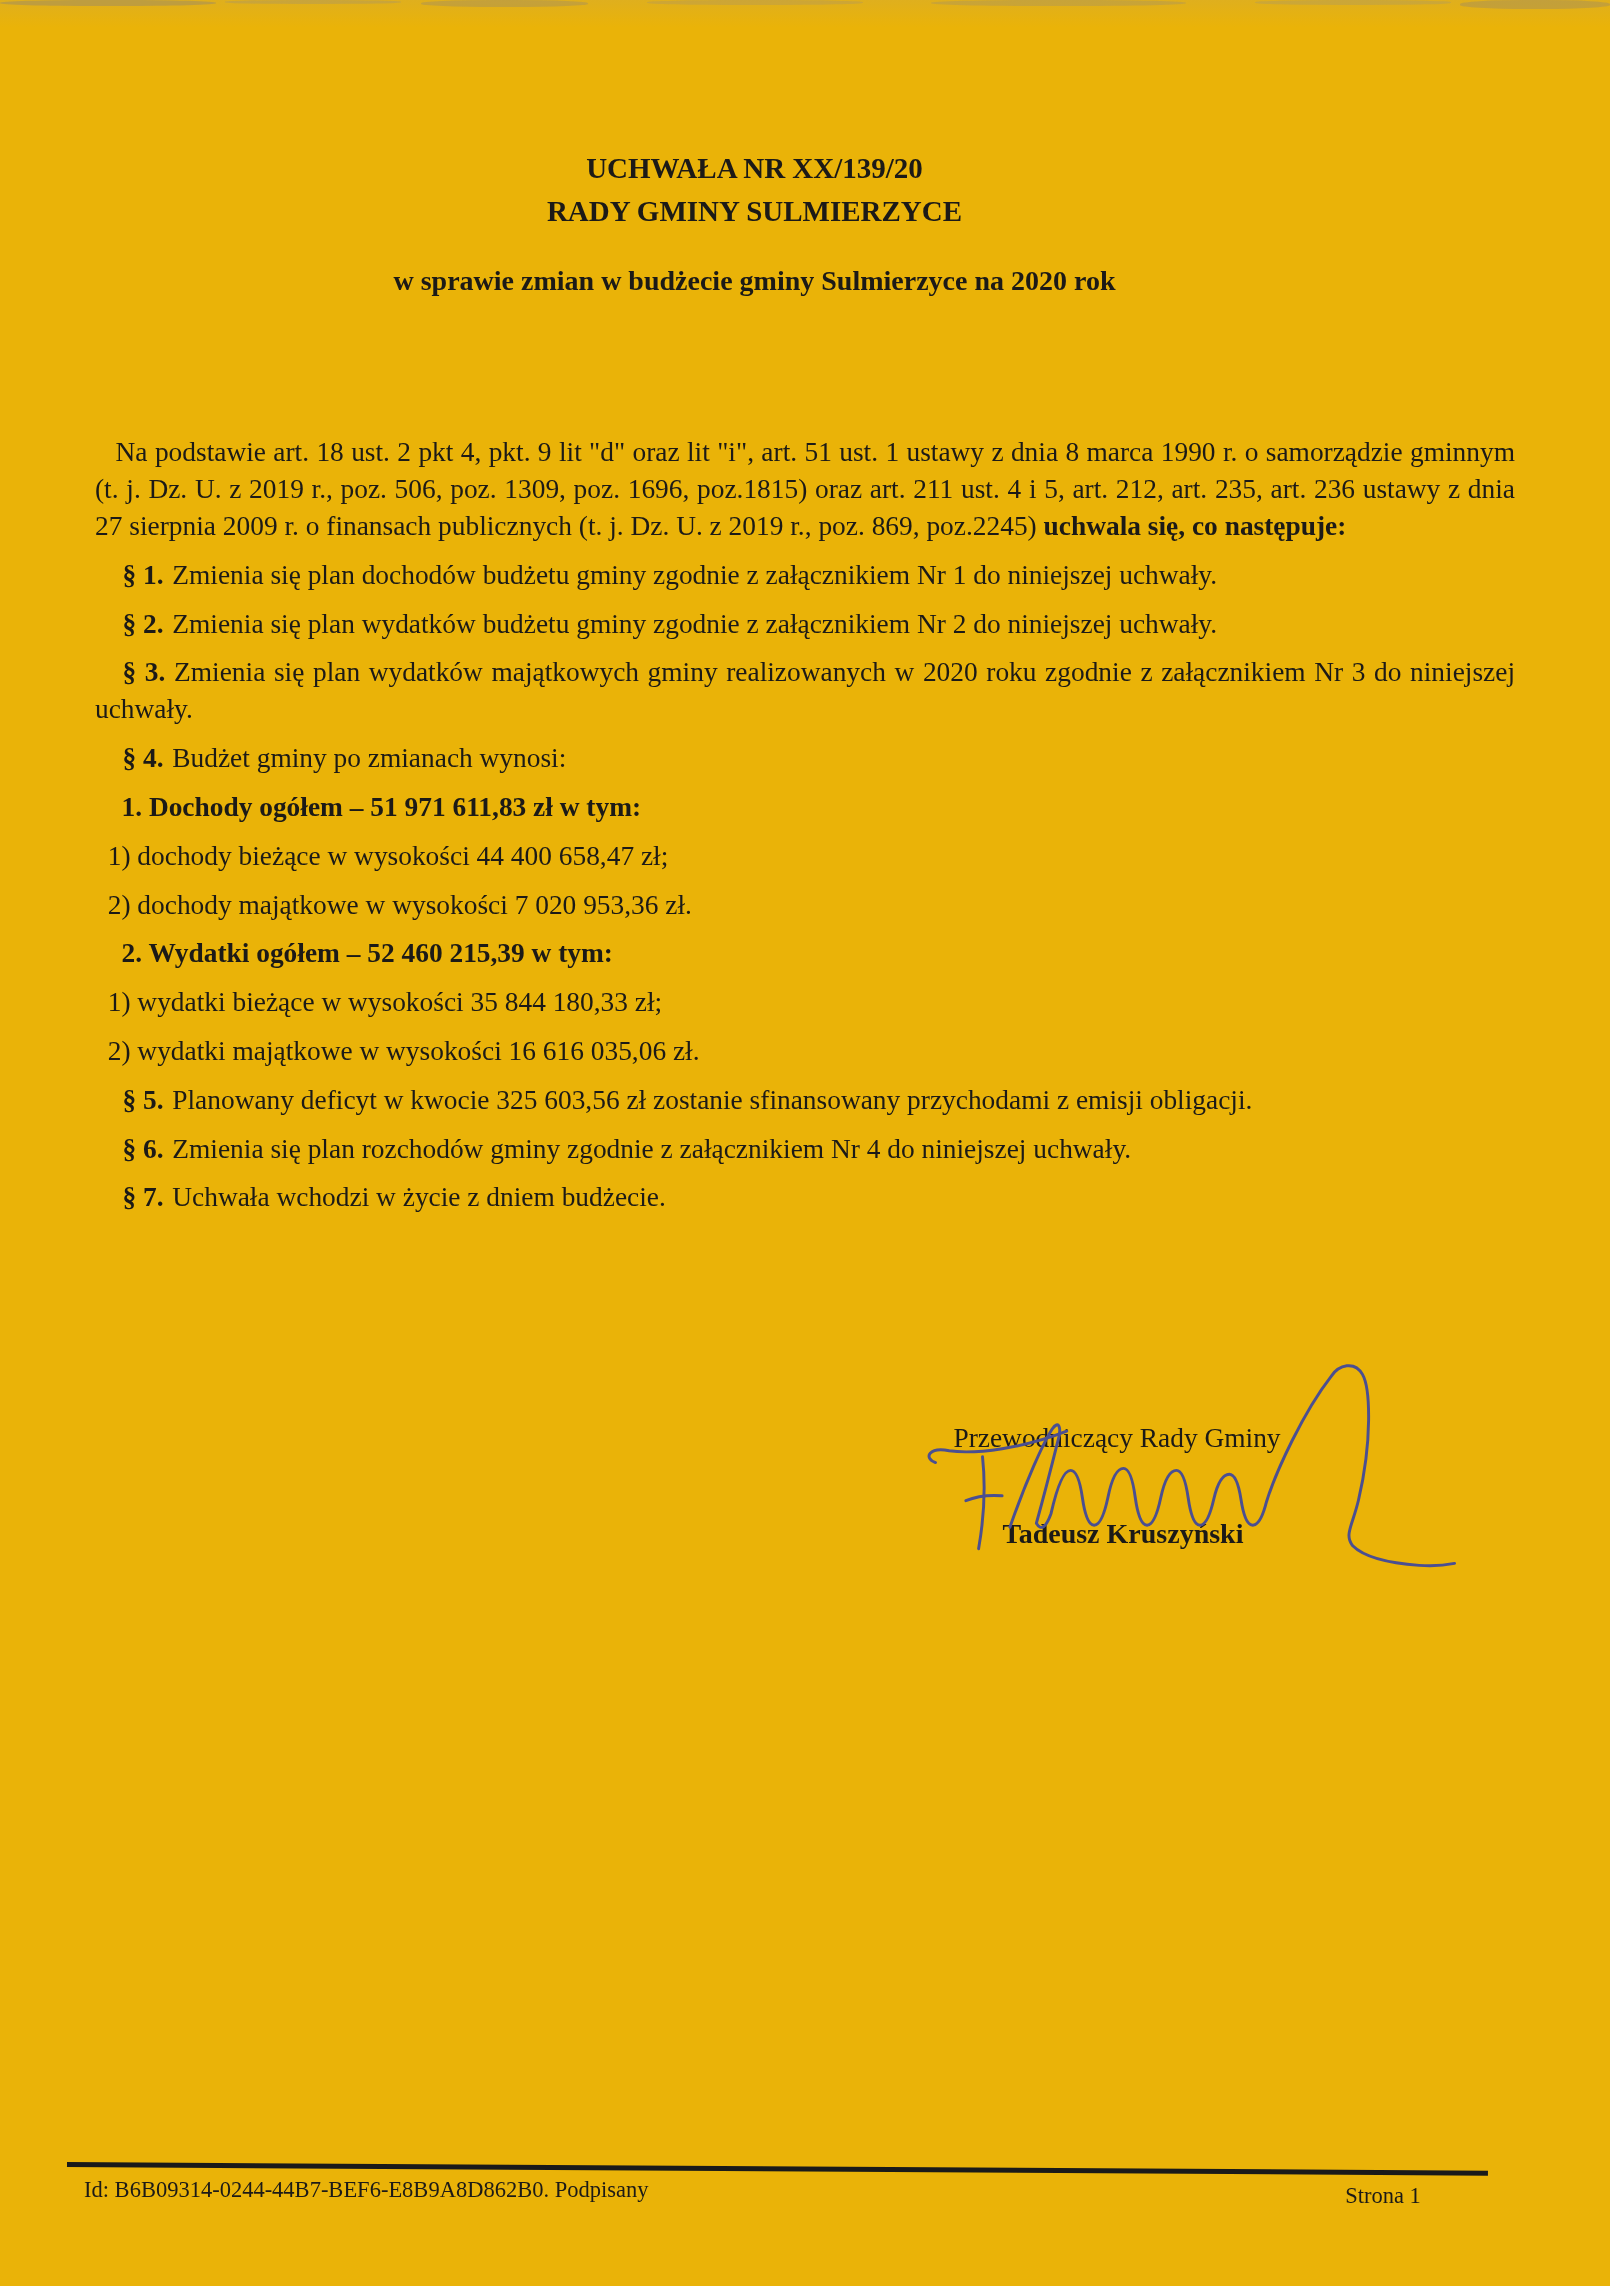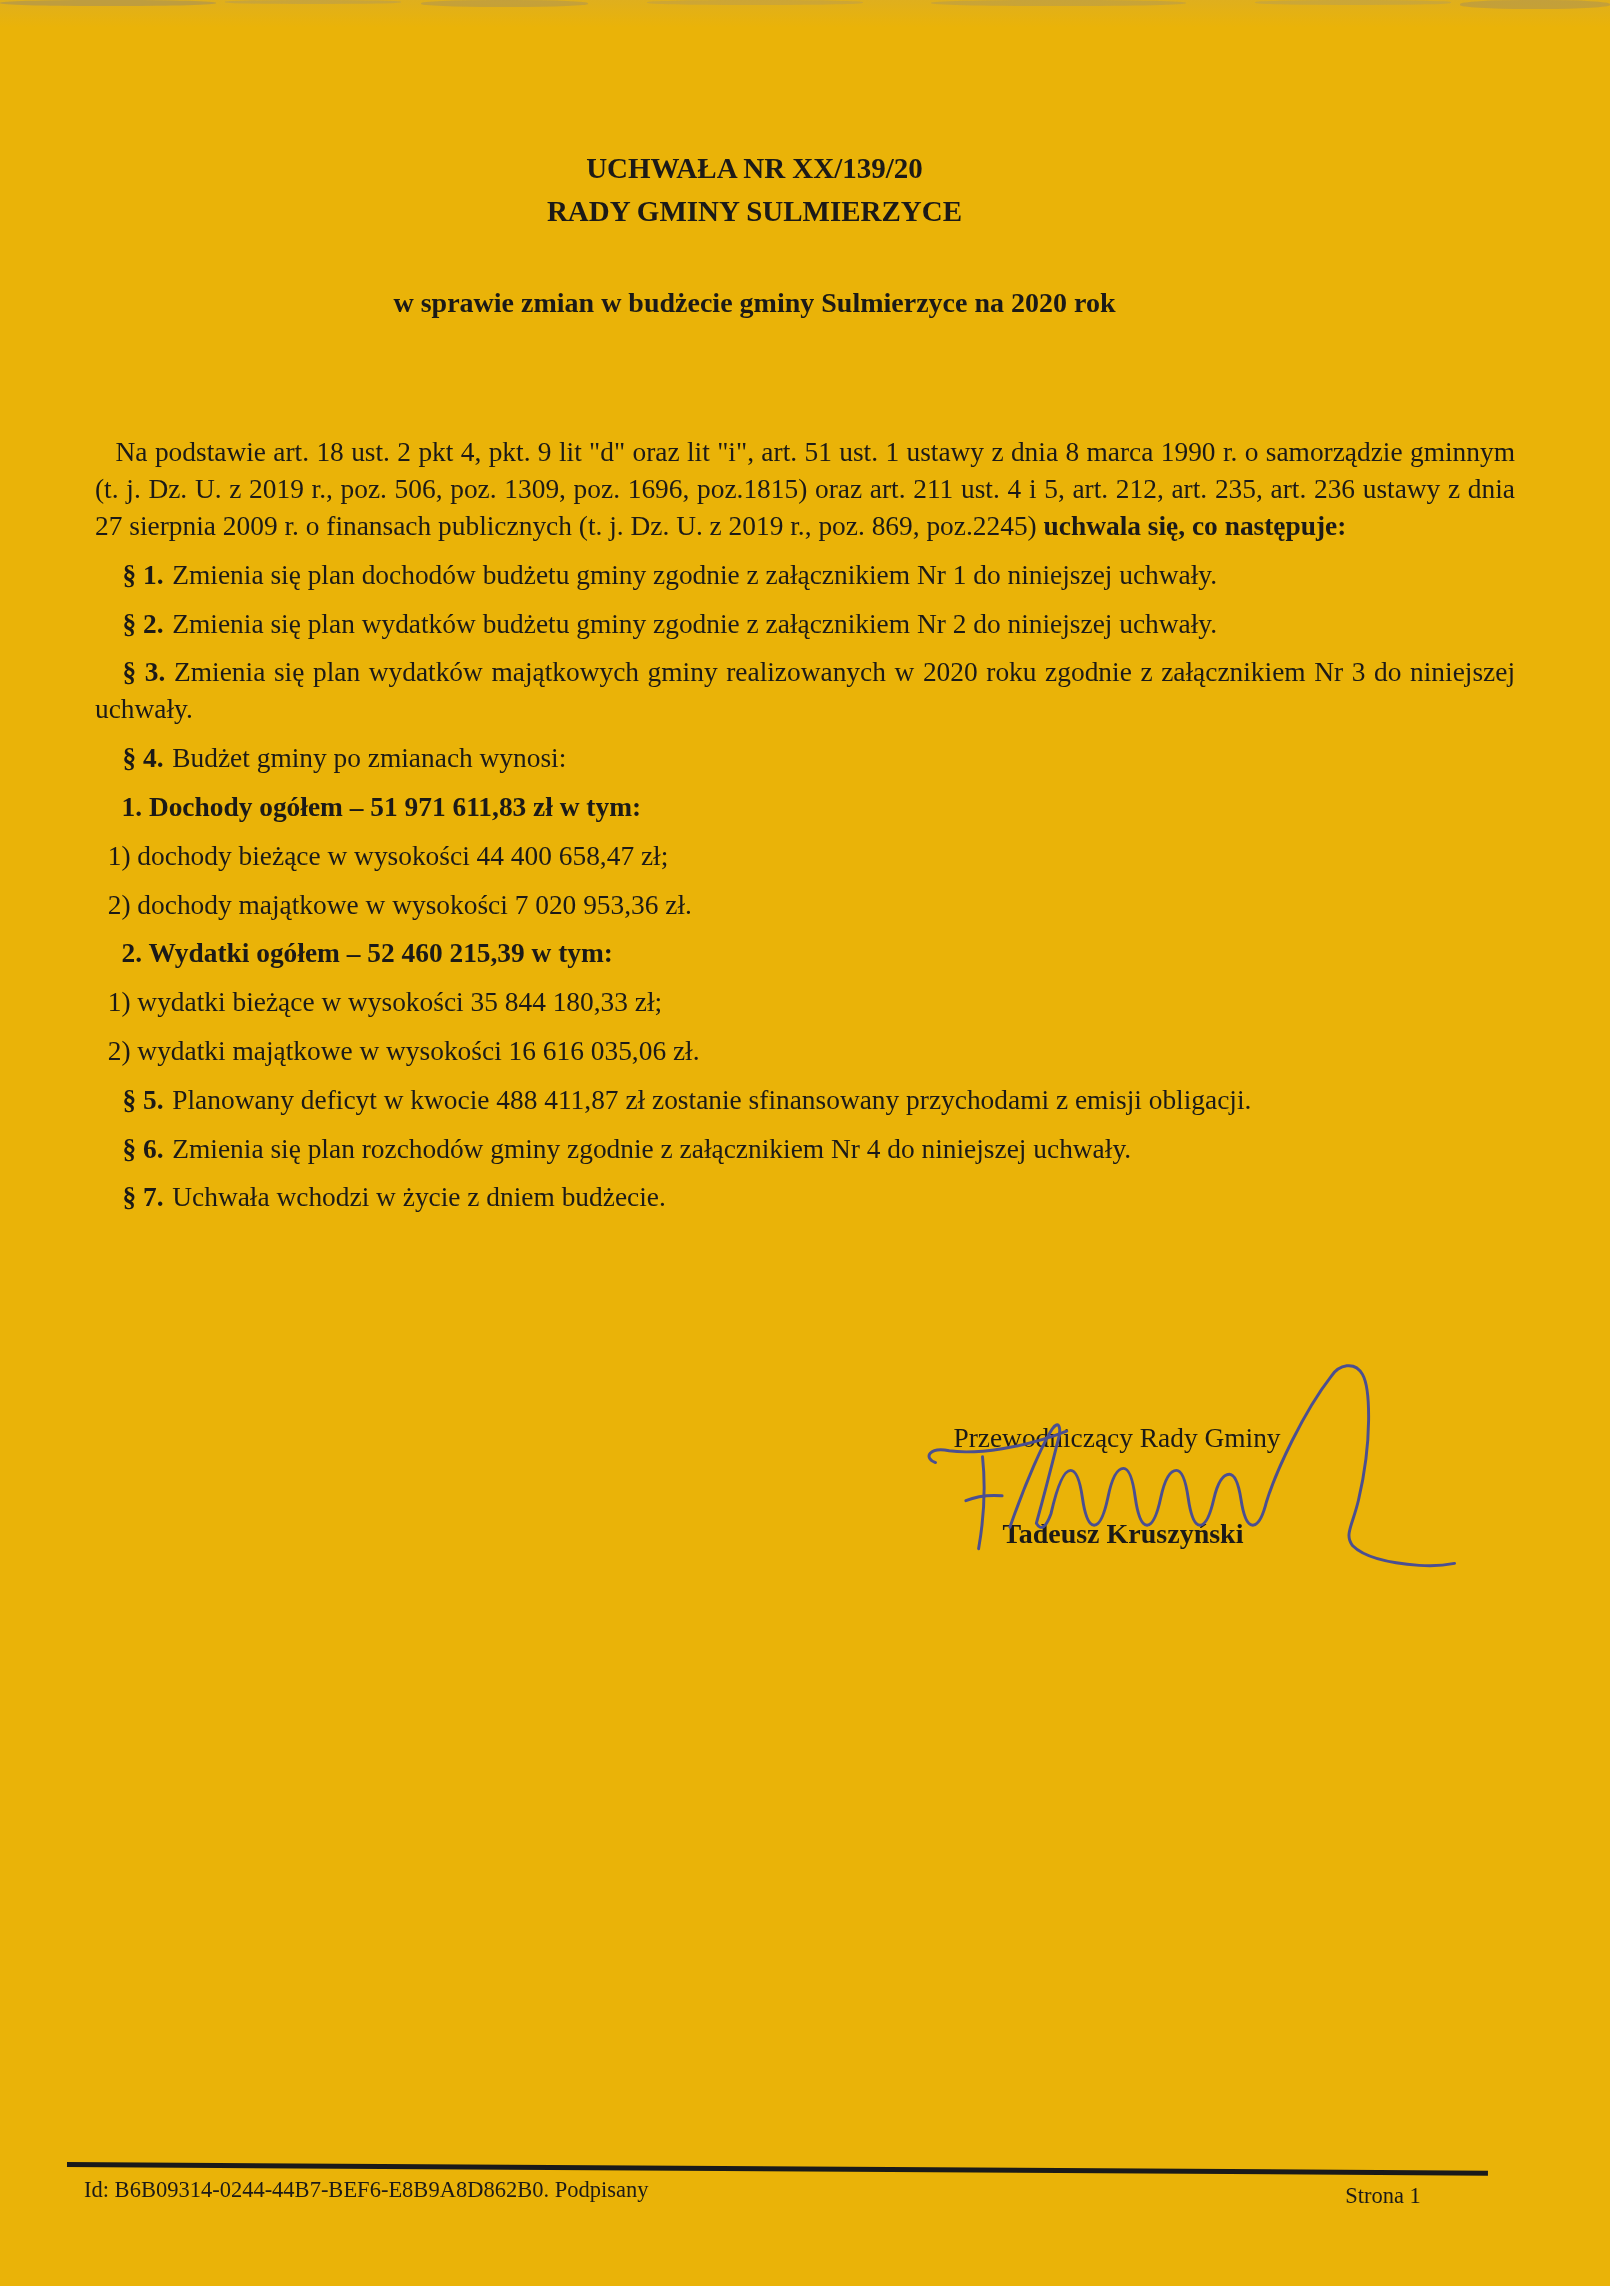--- a/index.html
+++ b/index.html
@@ -14,21 +14,21 @@
   
   .scan-band{
     position:absolute;left:0;top:0;width:1610px;height:27.4px;
     background:linear-gradient(to bottom, rgba(165,155,142,0.16), rgba(165,155,142,0));
   }
   .blob{position:absolute;border-radius:45%;}
   
   .header{position:absolute;top:147px;left:0;width:1509px;text-align:center;}
   .title{font-size:29px;font-weight:bold;line-height:43px;margin:0;}
   .dateline{font-size:28px;line-height:39px;margin:33px 0 0 0;}
-  .subject{font-size:28px;font-weight:bold;line-height:39px;margin:50px 0 0 0;}
+  .subject{font-size:28px;font-weight:bold;line-height:39px;margin:28px 0 0 0;}
   
   .body{
     position:absolute;top:434px;left:95px;width:1420px;
     font-size:27.4px;line-height:37px;
   }
   .body p{margin:0 0 11.8px 0;}
   .justify{text-align:justify;}
   .ind-pre{text-indent:20.6px;}
   .ind-sec{text-indent:27.4px;}
   .ind-num{text-indent:26.5px;}
@@ -79,21 +79,21 @@
     <p class="ind-sec"><span class="sec-num">§ 4.</span><span>Budżet gminy po zmianach wynosi:</span></p>
 
     <p class="bold ind-num">1. Dochody ogółem – 51 971 611,83 zł w tym:</p>
     <p class="ind-item">1) dochody bieżące w wysokości 44 400 658,47 zł;</p>
     <p class="ind-item">2) dochody majątkowe w wysokości 7 020 953,36 zł.</p>
 
     <p class="bold ind-num">2. Wydatki ogółem – 52 460 215,39 w tym:</p>
     <p class="ind-item">1) wydatki bieżące w wysokości 35 844 180,33 zł;</p>
     <p class="ind-item">2) wydatki majątkowe w wysokości 16 616 035,06 zł.</p>
 
-    <p class="ind-sec"><span class="sec-num">§ 5.</span><span>Planowany deficyt w kwocie 488 411,87 zł zostanie sfinansowany przychodami z emisji obligacji.</span></p>
+    <p class="ind-sec"><span class="sec-num">§ 5.</span><span>Planowany deficyt w kwocie 325 603,56 zł zostanie sfinansowany przychodami z emisji obligacji.</span></p>
 
     <p class="ind-sec"><span class="sec-num">§ 6.</span><span>Zmienia się plan rozchodów gminy zgodnie z załącznikiem Nr 4 do niniejszej uchwały.</span></p>
 
     <p class="ind-sec"><span class="sec-num">§ 7.</span><span>Uchwała wchodzi w życie z dniem budżecie.</span></p>
   </div>
 
   <div class="sig-role">Przewodniczący Rady Gminy</div>
   <div class="sig-name">Tadeusz Kruszyński</div>
 
   <svg class="sig-svg" viewBox="930 1372 580 290">

